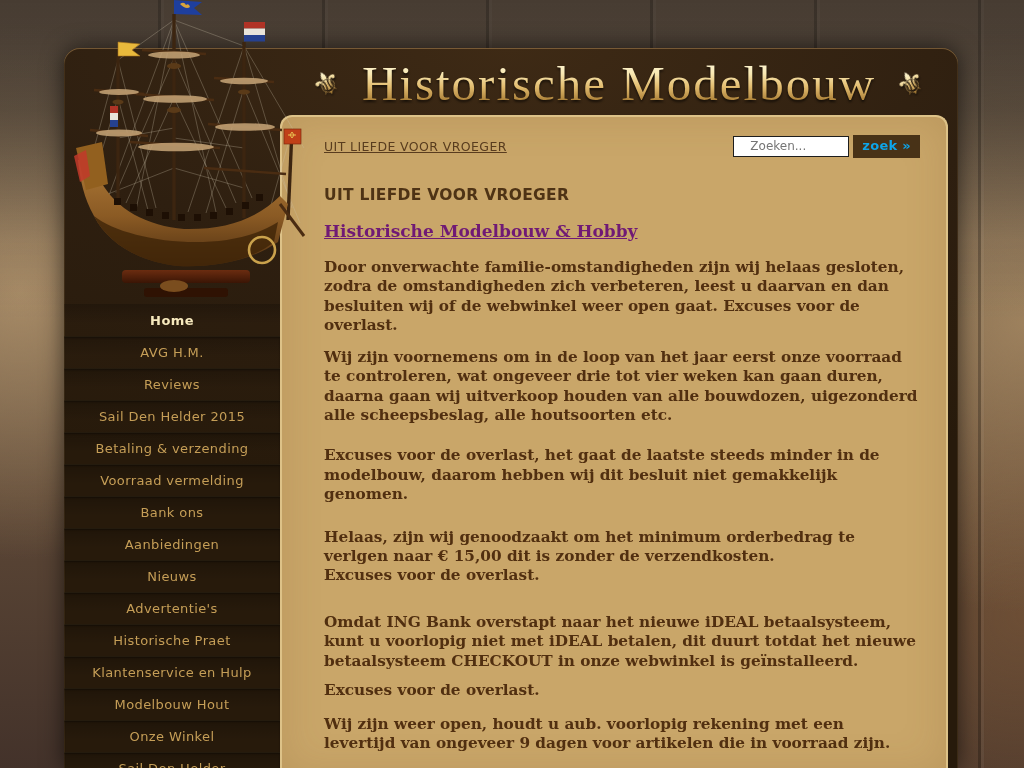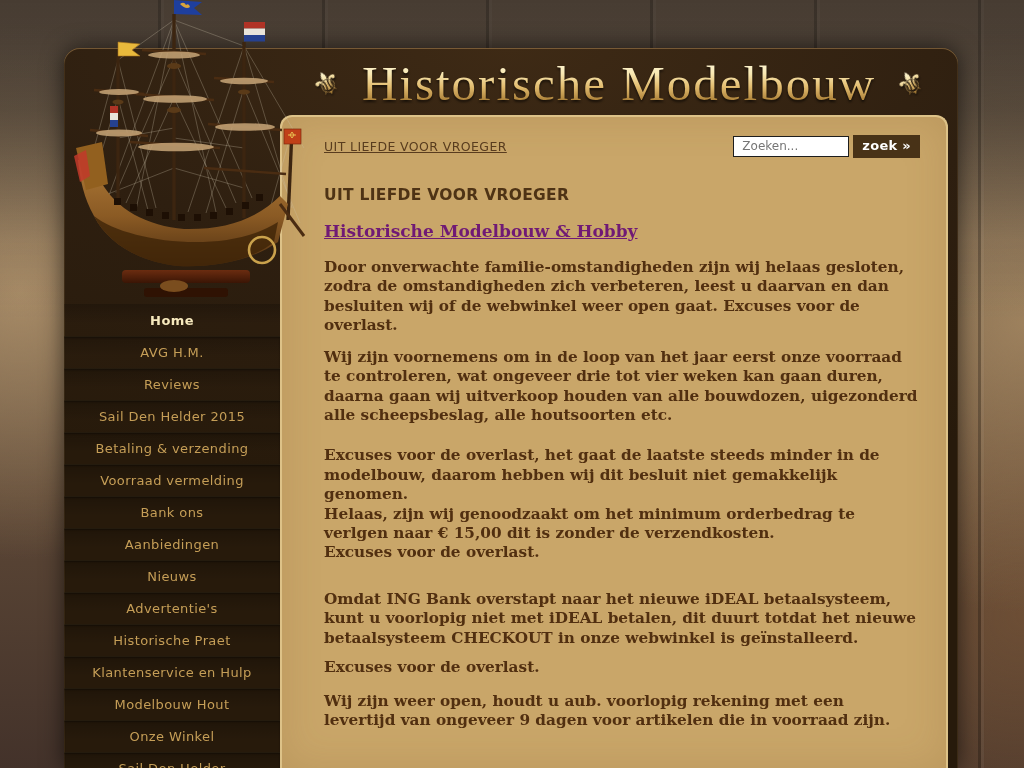--- a/index.html
+++ b/index.html
@@ -76,44 +76,44 @@
     position:relative;
     box-shadow:inset 0 0 40px rgba(120,85,40,.18);
   }
   .topbar{ display:flex; align-items:center; justify-content:space-between; height:26px; }
   .breadcrumb{
     font-size:12.5px; color:#593c1e; text-decoration:underline; letter-spacing:.4px; cursor:pointer;
   }
   .searchbox{ display:flex; align-items:center; gap:4px; }
   .searchbox input{
     width:116px; height:21px; border:1px solid #1d1d1d; background:#fff;
-    font-family:"DejaVu Sans",sans-serif; font-size:12px; padding:2px 8px; color:#222;
+    font-family:"DejaVu Sans",sans-serif; font-size:12px; padding:2px 16px; color:#222;
   }
   .searchbox button{
-    height:23px; border:none; background:#483217; color:#ffffff;
+    height:23px; border:none; background:#483217; color:#0ea5e9;
     font-family:"DejaVu Sans",sans-serif; font-size:13px; font-weight:bold;
     padding:2px 9px 4px; cursor:pointer; letter-spacing:.3px;
   }
   .page-heading{
     margin-top:27px; font-size:15.5px; font-weight:bold; color:#4e3315; letter-spacing:.3px;
   }
   .hm-link{
     display:inline-block; margin-top:17px;
     font-family:"DejaVu Serif","Liberation Serif",serif;
     font-size:17px; font-weight:bold; color:#701a75; text-decoration:underline; cursor:pointer;
   }
   .paragraphs p{
     font-family:"DejaVu Serif","Liberation Serif",serif;
     font-size:15.3px; line-height:1.27; font-weight:bold; color:#512f10;
     white-space:pre-line; max-width:596px;
   }
   .paragraphs p:nth-of-type(1){ margin-top:17px; }
   .paragraphs p:nth-of-type(2){ margin-top:12px; }
   .paragraphs p:nth-of-type(3){ margin-top:21px; }
-  .paragraphs p:nth-of-type(4){ }
+  .paragraphs p:nth-of-type(4){ margin-top:23px; }
   .paragraphs p:nth-of-type(5){ margin-top:27px; }
   .paragraphs p:nth-of-type(6){ margin-top:10px; }
   .paragraphs p:nth-of-type(7){ margin-top:14px; }
   .paragraphs p:nth-of-type(8){ margin-top:32px; }
 
   
   .ship{ position:absolute; left:-8px; top:-50px; width:256px; height:312px; z-index:6; pointer-events:none; }
 </style>
 </head>
 <body>

